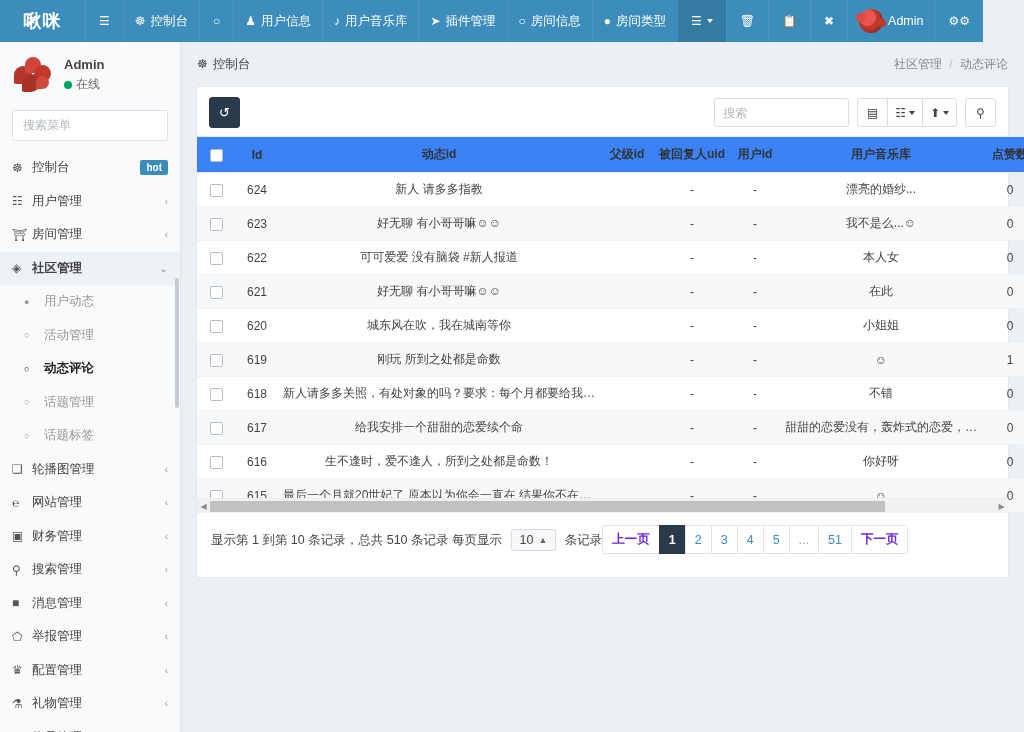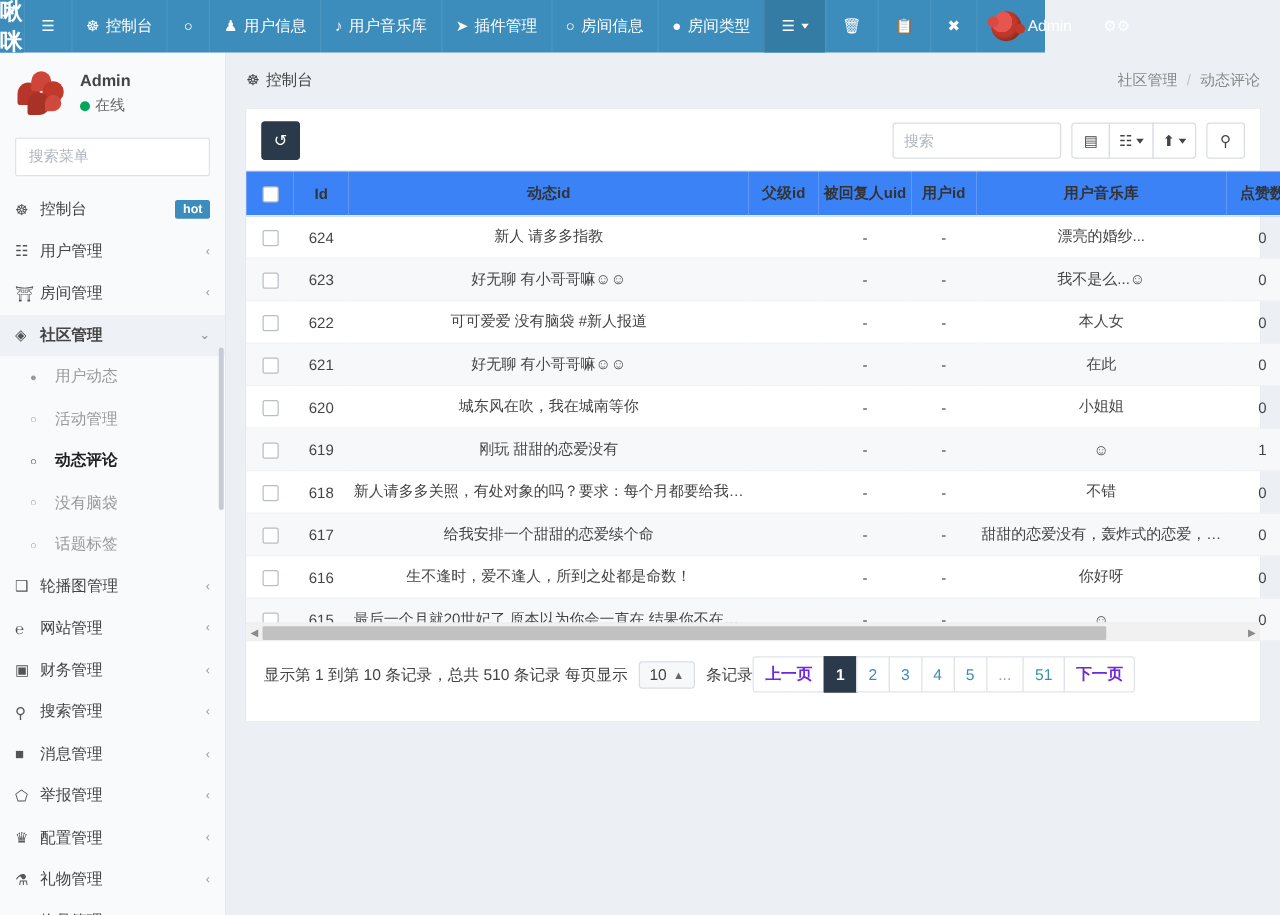--- a/index.html
+++ b/index.html
@@ -7,21 +7,21 @@
     margin: 0; padding: 0;
     width: 1024px; height: 732px;
     overflow: hidden;
     font-family: "Liberation Sans", "DejaVu Sans", sans-serif;
     font-size: 13px;
     color: #333;
     background: #ecf0f5;
   }
   
   #navbar {
-    position: absolute; top: 0; left: 0; width: 836px; height: 42px;
+    position: absolute; top: 0; left: 0; width: 983px; height: 42px;
     background: #3c8dbc; display: flex; align-items: stretch; z-index: 20;
   }
   #logo {
     width: 181px; height: 42px; background: #3c8dbc;
     display: flex; align-items: center; justify-content: center;
     color: #fff; font-weight: bold; font-size: 18px; letter-spacing: 1px;
   }
   #navleft { display: flex; align-items: stretch; flex: 1 1 auto; }
   .nav-btn {
     display: flex; align-items: center; gap: 5px;
@@ -295,21 +295,21 @@
   <div class="side-item sub">
     <span class="si-ico">○</span>
     <span class="si-label">活动管理</span>
   </div>
   <div class="side-item sub selected">
     <span class="si-ico">○</span>
     <span class="si-label">动态评论</span>
   </div>
   <div class="side-item sub">
     <span class="si-ico">○</span>
-    <span class="si-label">没有脑袋</span>
+    <span class="si-label">话题管理</span>
   </div>
   <div class="side-item sub">
     <span class="si-ico">○</span>
     <span class="si-label">话题标签</span>
   </div>
   <div class="side-item">
     <span class="si-ico">❑</span>
     <span class="si-label">轮播图管理</span>
     <span class="si-arrow">‹</span>
   </div>
@@ -467,21 +467,21 @@
               <td>城东风在吹，我在城南等你</td>
               <td></td>
               <td>-</td>
               <td>-</td>
               <td>小姐姐</td>
               <td>0</td>
             </tr>
             <tr>
               <td><span class="chk"></span></td>
               <td>619</td>
-              <td>刚玩 甜甜的恋爱没有</td>
+              <td>刚玩 所到之处都是命数</td>
               <td></td>
               <td>-</td>
               <td>-</td>
               <td>☺</td>
               <td>1</td>
             </tr>
             <tr>
               <td><span class="chk"></span></td>
               <td>618</td>
               <td>新人请多多关照，有处对象的吗？要求：每个月都要给我买礼物👔</td>

